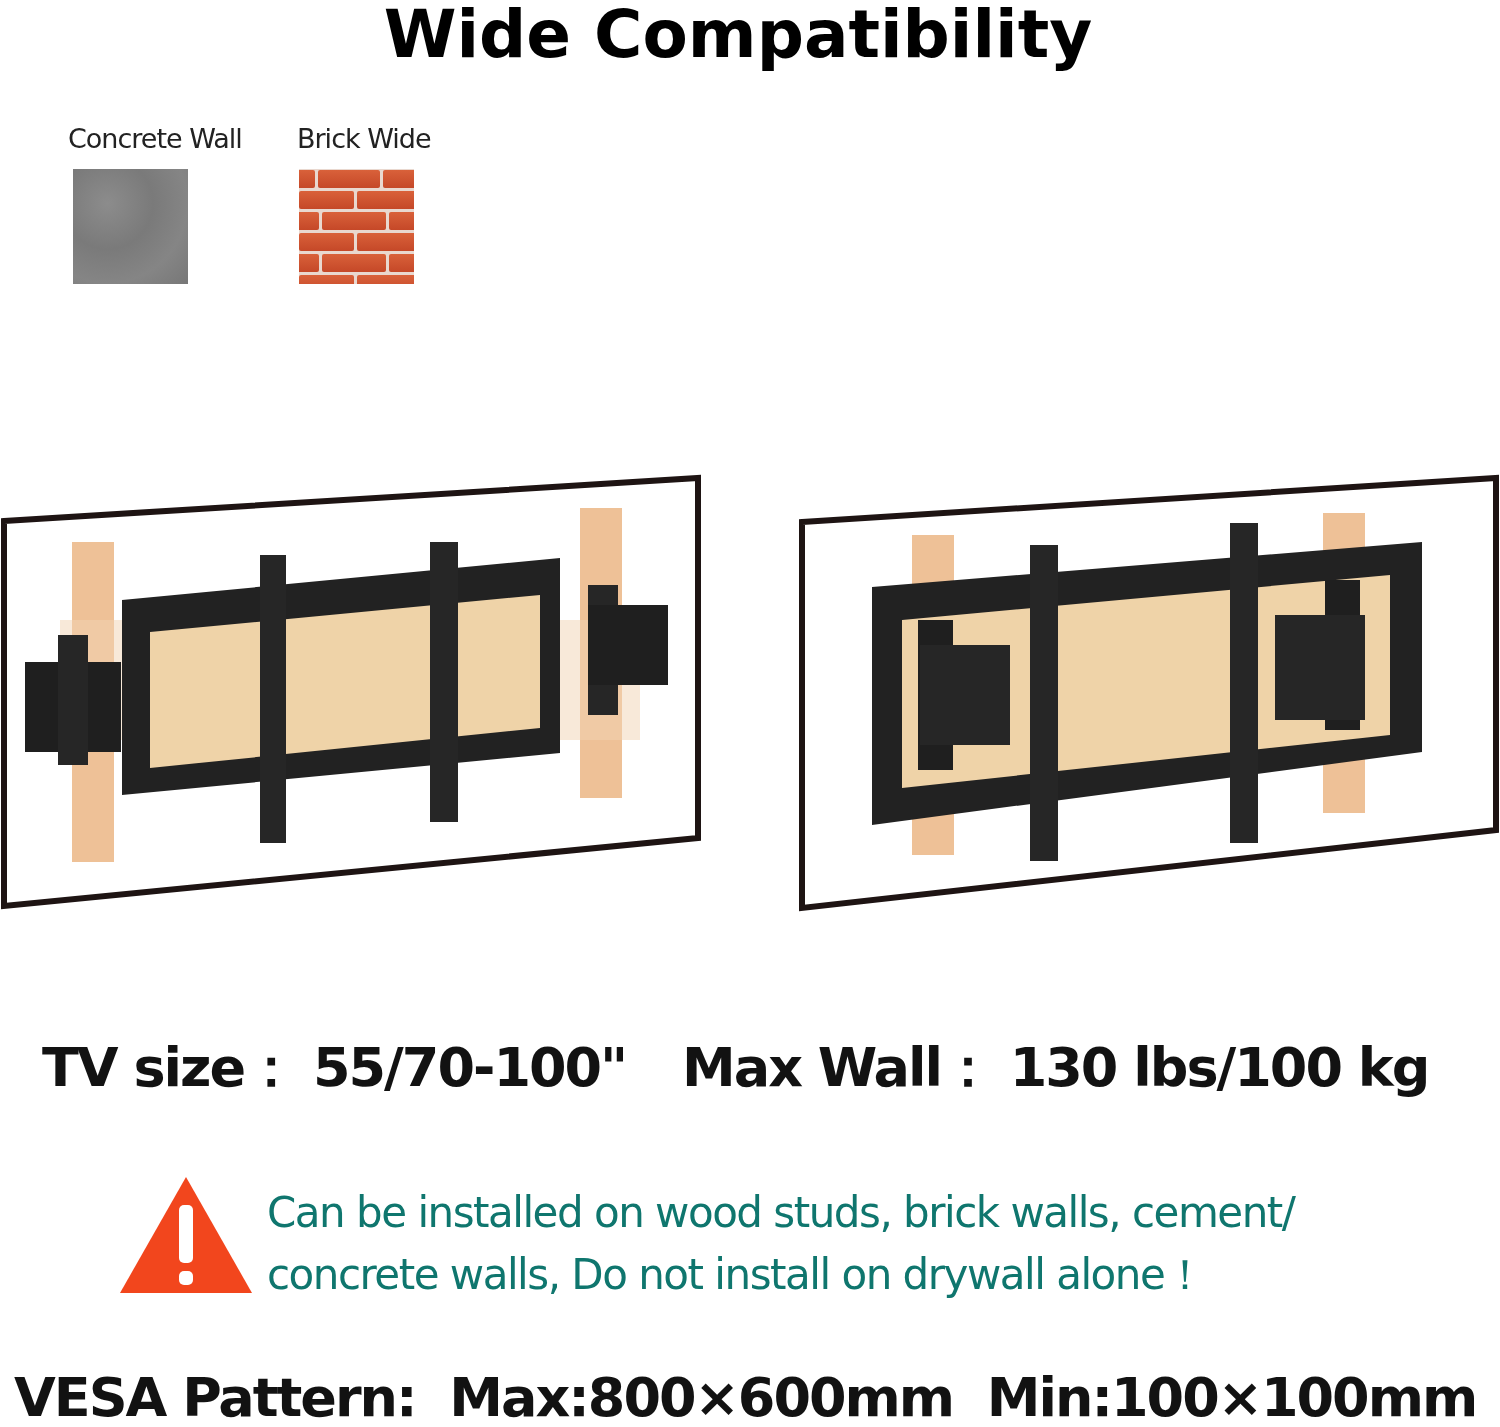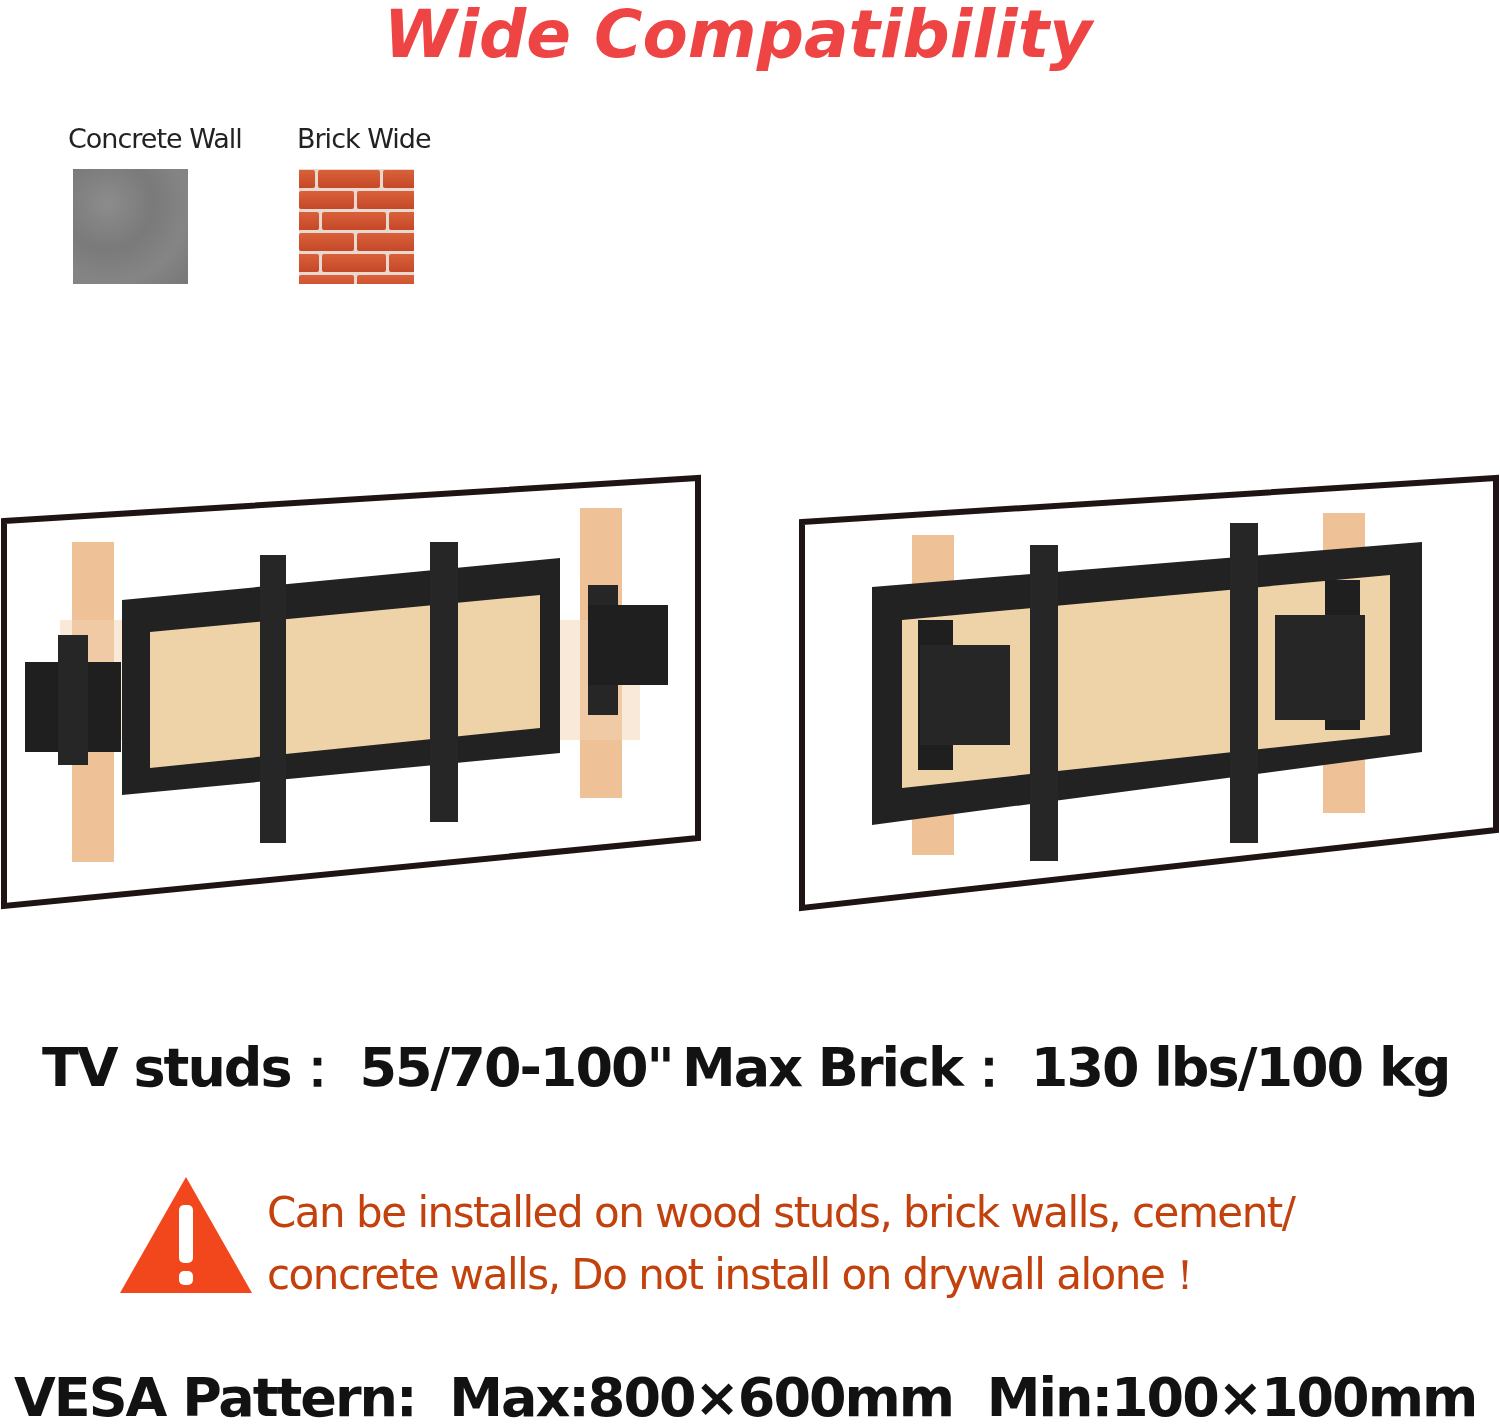--- a/index.html
+++ b/index.html
@@ -1,26 +1,26 @@
 <!DOCTYPE html>
 <html><head>
 <meta charset="utf-8">
 <style>
   html, body { margin: 0; padding: 0; background: #ffffff; }
   body { width: 1500px; height: 1427px; position: relative; overflow: hidden; font-family: "DejaVu Sans", sans-serif; color: #111; }
-  .title { position: absolute; left: 0; top: 0; width: 1476px; text-align: center; font-size: 66px; font-weight: bold; line-height: 70px; letter-spacing: 0px; color:#ef4444; font-family: "DejaVu Sans", sans-serif; font-style: italic; }
+  .title { position: absolute; left: 0; top: 0; width: 1476px; text-align: center; font-size: 66px; font-weight: bold; line-height: 70px; letter-spacing: 0px; color:#000000; font-family: "DejaVu Sans", sans-serif; }
   .swatch-label { position: absolute; top: 122px; font-size: 27px; line-height: 34px; color: #222; font-family: "DejaVu Sans", sans-serif; letter-spacing:-1px; }
   .swatch { position: absolute; top: 169px; width: 115px; height: 115px; }
   .concrete { left: 73px; background: radial-gradient(circle at 30% 30%, #8c8c8c 0%, #7a7a7a 40%, #858585 70%, #777 100%); }
   .brick { left: 299px; background-color: #e9d8cf; overflow: hidden; }
   .brick .row { position: absolute; left: 0; width: 140px; height: 18px; display: flex; gap: 3px; }
   .brick .b { height: 18px; background: linear-gradient(180deg,#d9613a,#c54828); border-radius: 2px; }
   .panel { position: absolute; }
   .label-row { position: absolute; font-weight: bold; font-size: 54px; line-height: 60px; color: #121212; white-space: pre; font-family: "DejaVu Sans", sans-serif; letter-spacing: -2px; }
-  .warn-text { position: absolute; left: 267px; font-size: 42px; line-height: 46px; color: #c2410c; white-space: pre; letter-spacing: -1.5px; font-family: "DejaVu Sans", sans-serif; }
+  .warn-text { position: absolute; left: 267px; font-size: 42px; line-height: 46px; color: #0f766e; white-space: pre; letter-spacing: -1.5px; font-family: "DejaVu Sans", sans-serif; }
 </style>
 </head>
 <body>
 
 <div class="title">Wide Compatibility</div>
 
 <div class="swatch-label" style="left:68px">Concrete Wall</div>
 <div class="swatch concrete"></div>
 
 <div class="swatch-label" style="left:297px">Brick Wide</div>
@@ -76,22 +76,22 @@
   <polygon points="82,117 632,72 632,282 82,355" fill="#222"></polygon>
   <polygon points="112,150 600,105 600,265 112,318" fill="#efd3a8"></polygon>
   <rect x="240" y="75" width="28" height="316" fill="#262626"></rect>
   <rect x="440" y="53" width="28" height="320" fill="#262626"></rect>
   <rect x="128" y="150" width="35" height="150" fill="#1f1f1f"></rect>
   <rect x="130" y="175" width="90" height="100" fill="#262626"></rect>
   <rect x="535" y="110" width="35" height="150" fill="#1f1f1f"></rect>
   <rect x="485" y="145" width="90" height="105" fill="#262626"></rect>
 </svg>
 
-<div class="label-row" style="left:42px;top:1038px"><span>TV studs：</span> <span>55/70-100"</span></div>
-<div class="label-row" style="left:682px;top:1038px"><span>Max Brick：</span> <span>130 lbs/100 kg</span></div>
+<div class="label-row" style="left:42px;top:1038px"><span>TV size：</span> <span>55/70-100"</span></div>
+<div class="label-row" style="left:682px;top:1038px"><span>Max Wall：</span> <span>130 lbs/100 kg</span></div>
 
 <svg style="position:absolute;left:118px;top:1175px" width="136" height="120" viewBox="0 0 136 120">
   <polygon points="68,2 134,118 2,118" fill="#f2461d"></polygon>
   <rect x="61" y="30" width="14" height="58" rx="5" fill="#fff"></rect>
   <rect x="61" y="96" width="14" height="14" rx="5" fill="#fff"></rect>
 </svg>
 <div class="warn-text" style="top:1190px">Can be installed on wood studs, brick walls, cement/</div>
 <div class="warn-text" style="top:1252px">concrete walls, Do not install on drywall alone！</div>
 
 <div class="label-row" style="left:14px;top:1368px"><span>VESA Pattern:</span>  <span>Max:800×600mm</span>  <span>Min:100×100mm</span></div>

